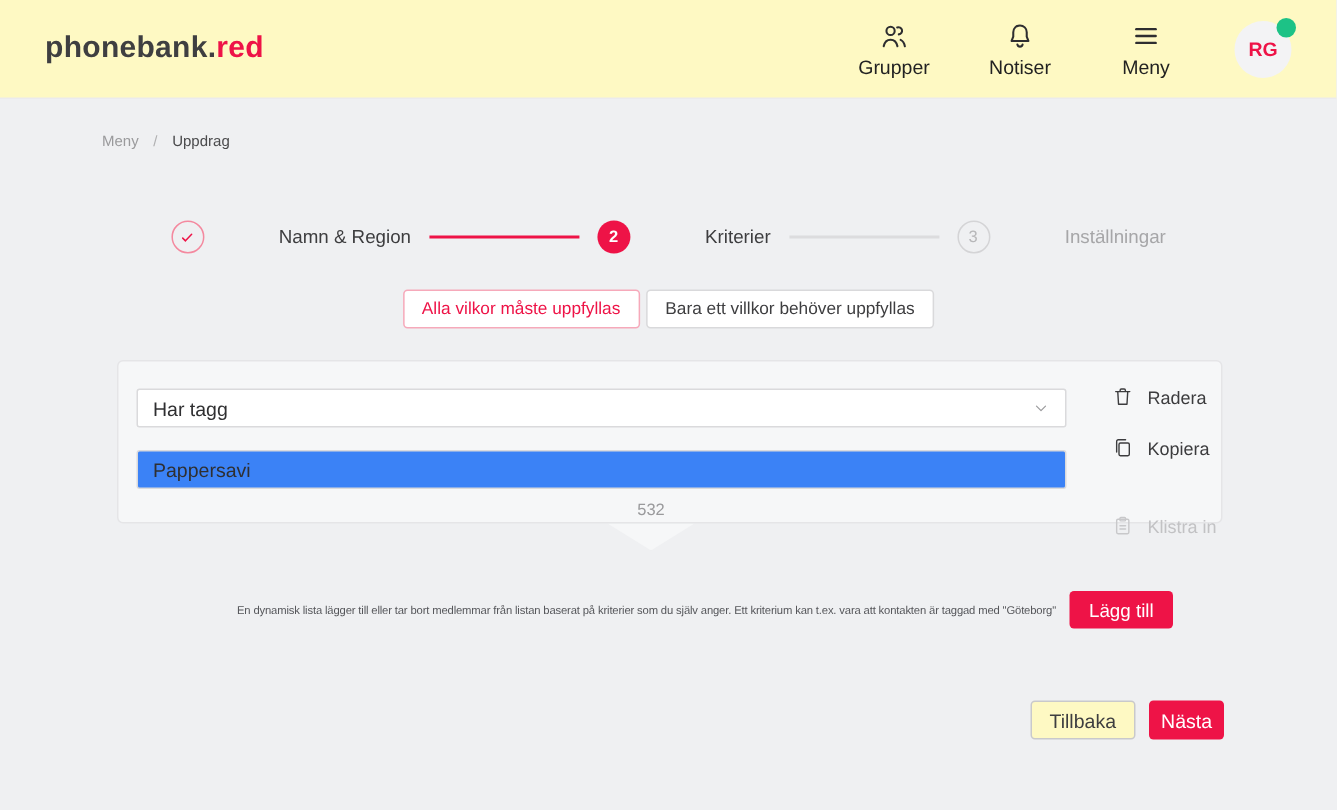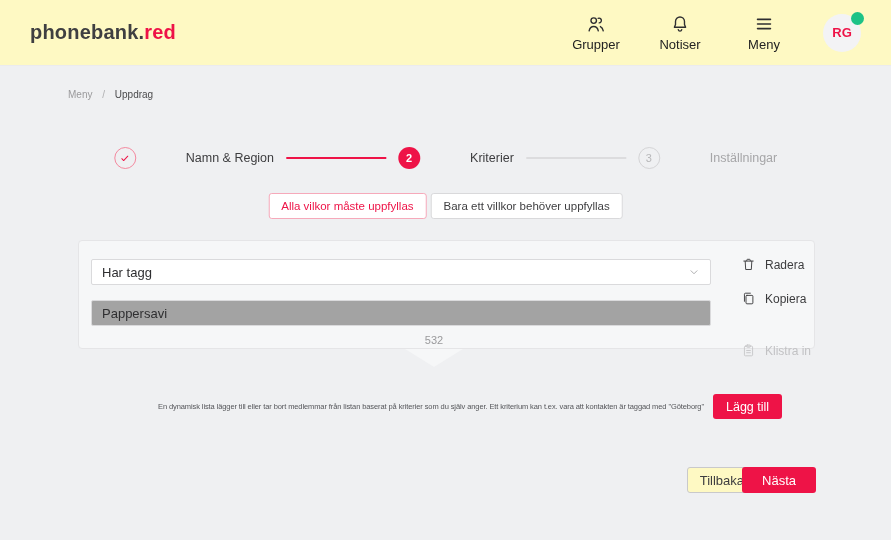--- a/index.html
+++ b/index.html
@@ -83,21 +83,21 @@
   }
   .select-box {
     position:absolute; left:12px; top:18px; width:620px; height:26px;
     background:#fff; border:1px solid #dadadc; border-radius:2px;
     display:flex; align-items:center; justify-content:space-between;
     padding:0 10px; font-size:13px; color:#2f2f31; cursor:pointer;
   }
   .select-box svg { width:12px; height:12px; stroke:#9a9a9c; fill:none; stroke-width:1.6; stroke-linecap:round; stroke-linejoin:round; }
   .text-input {
     position:absolute; left:12px; top:59px; width:620px; height:26px;
-    background:#a3a3a3; border:1px solid #dadadc; border-radius:2px;
+    background:#3b82f6; border:1px solid #dadadc; border-radius:2px;
     padding:0 10px; font-size:13px; color:#2f2f31;
     font-family:"Liberation Sans", sans-serif; outline:none;
   }
   .action-item {
     position:absolute; left:662px; height:15px;
     display:flex; align-items:center; gap:9px;
     font-size:12px; color:#3c3c3e; cursor:pointer; white-space:nowrap;
   }
   .action-item svg { width:15px; height:15px; stroke:#3c3c3e; fill:none; stroke-width:1.5; stroke-linecap:round; stroke-linejoin:round; }
   .action-delete { top:16px; }
@@ -131,21 +131,21 @@
   
   .back-button {
     position:absolute; right:134px; top:467px; height:26px;
     background:#fef9c3; border:1px solid #c9c9cb; border-radius:3px;
     color:#3e3e40; font-size:13px; padding:0 12px;
     display:flex; align-items:center; font-family:"Liberation Sans", sans-serif; cursor:pointer;
   }
   .next-button {
     position:absolute; right:75px; top:467px; height:26px;
     background:#ee1347; border:none; border-radius:3px;
-    color:#fff; font-size:13px; padding:0 20px;
+    color:#fff; font-size:13px; padding:0 8px;
     display:flex; align-items:center; font-family:"Liberation Sans", sans-serif; cursor:pointer;
   }
 </style>
 </head>
 <body>
 
 <div class="header">
   <div class="logo">
     <span>phonebank.</span><span class="logo-red">red</span>
   </div>

